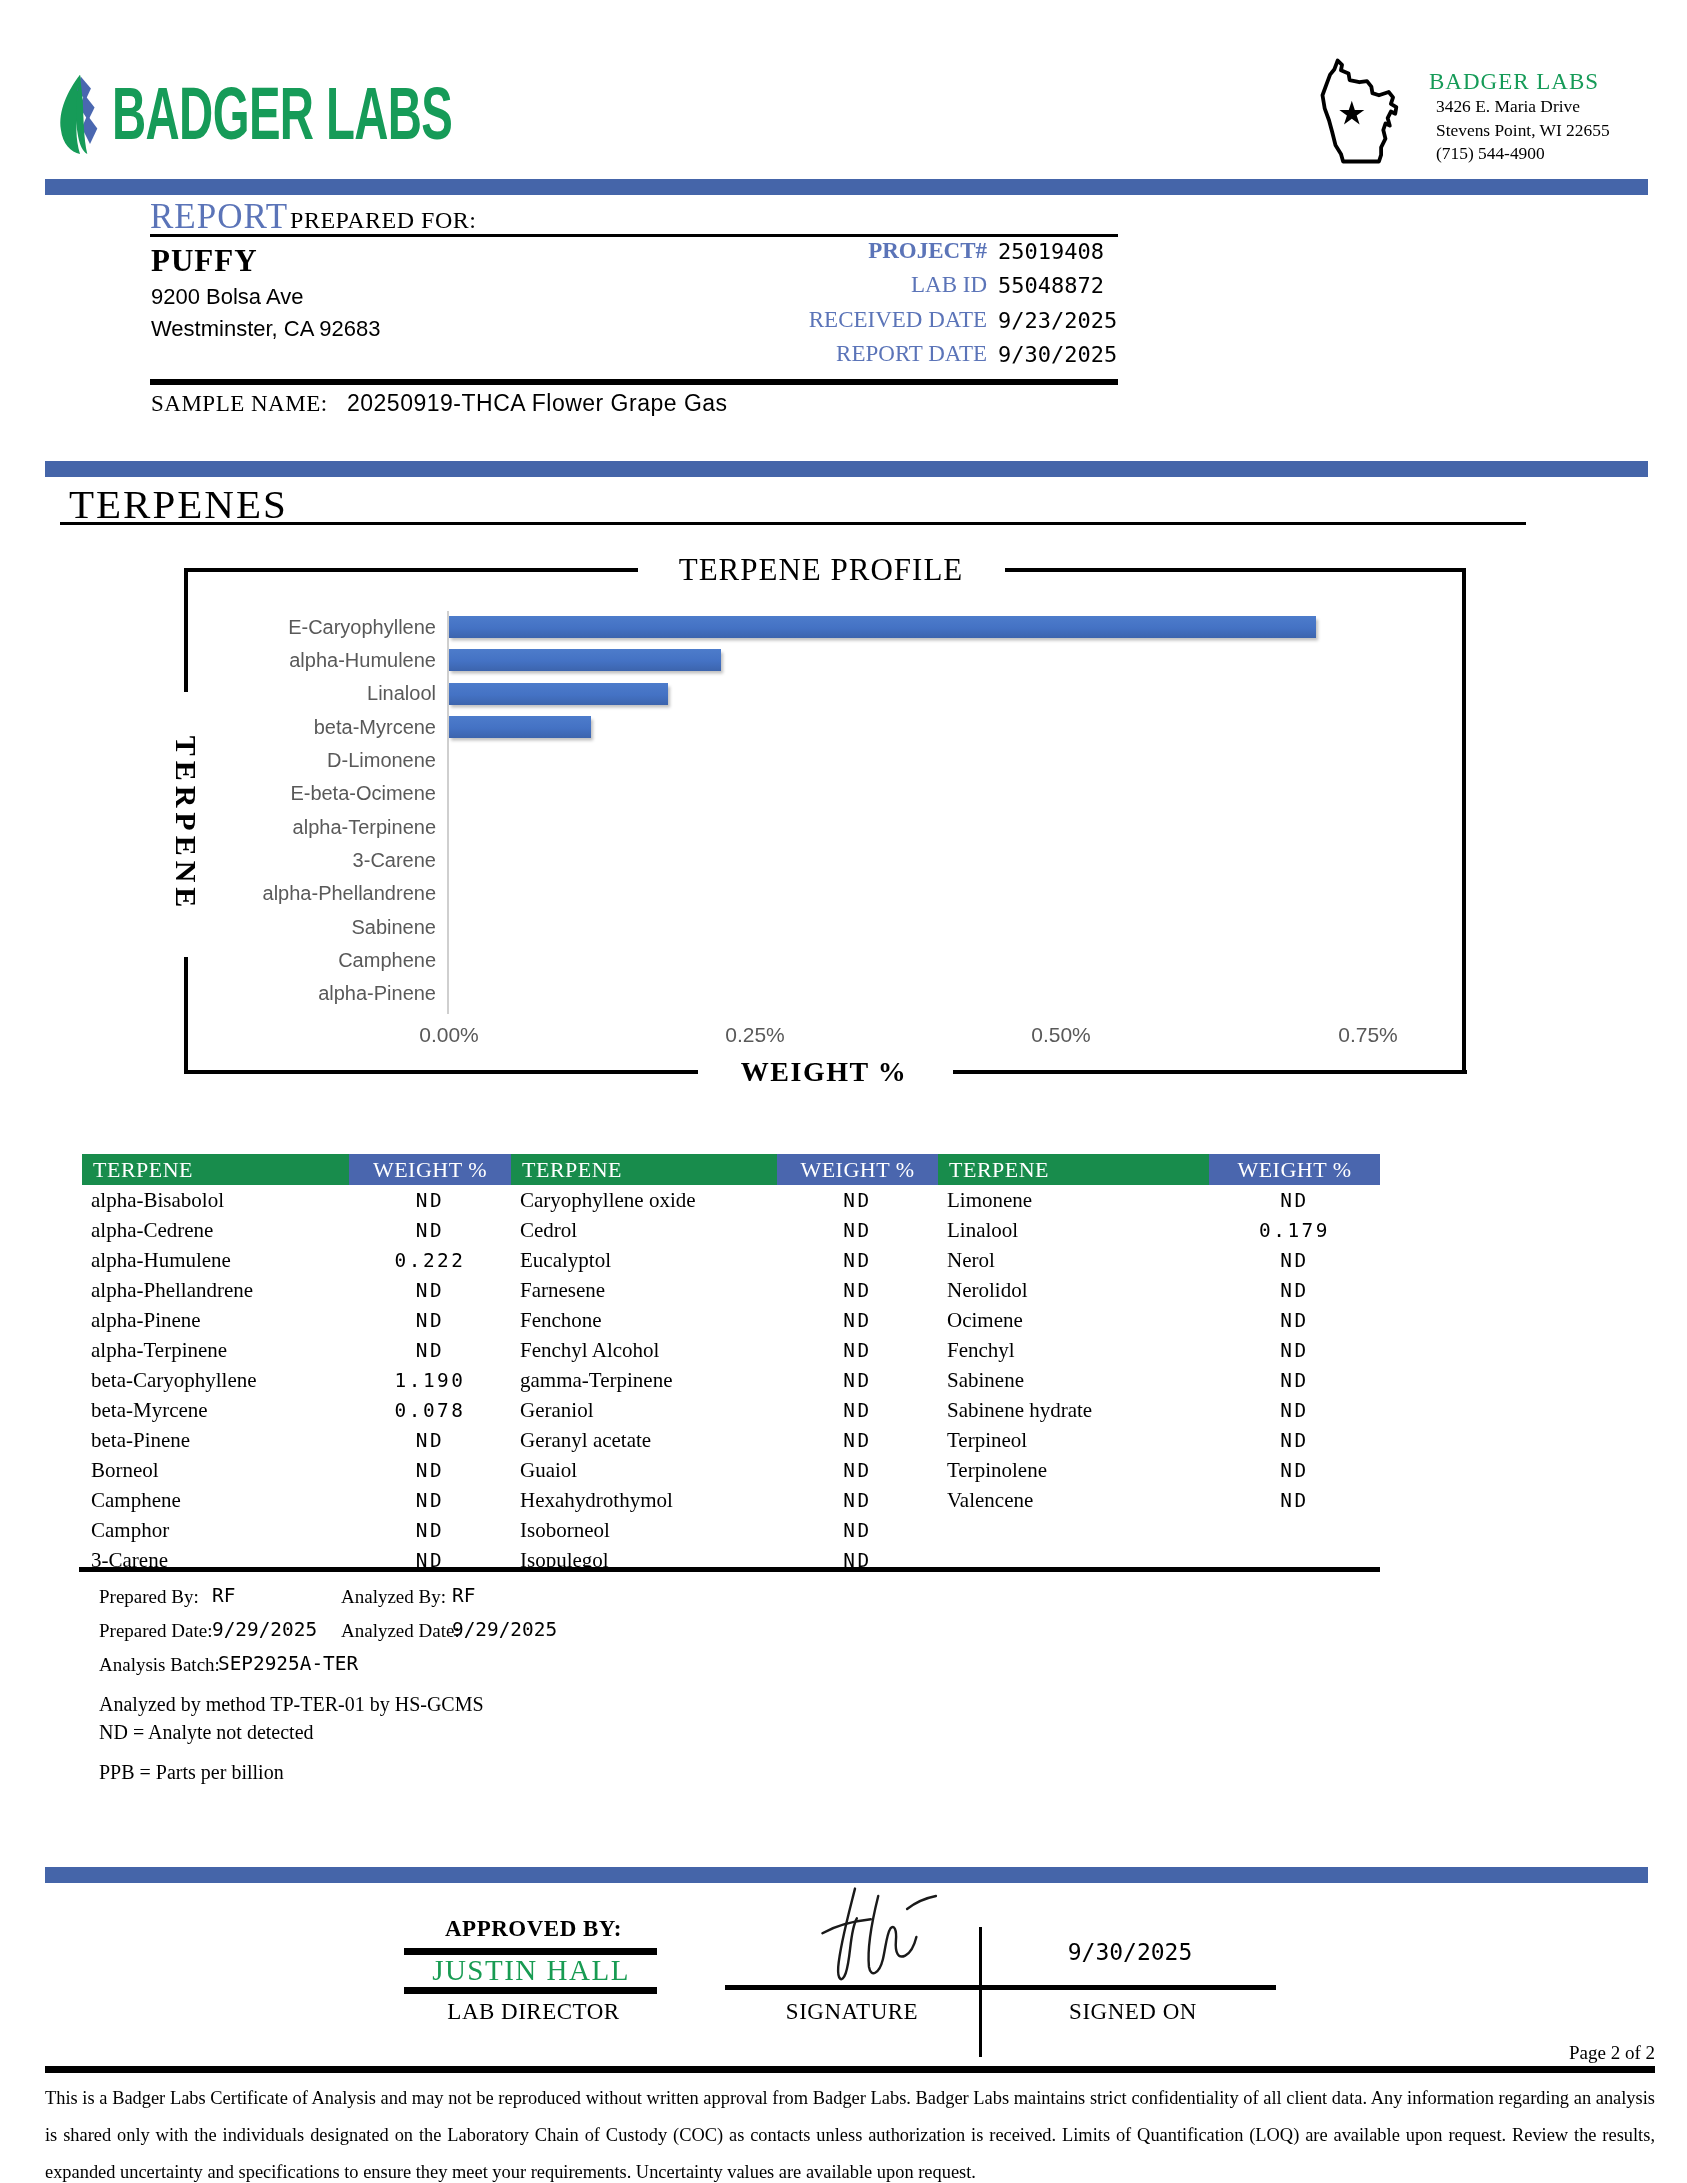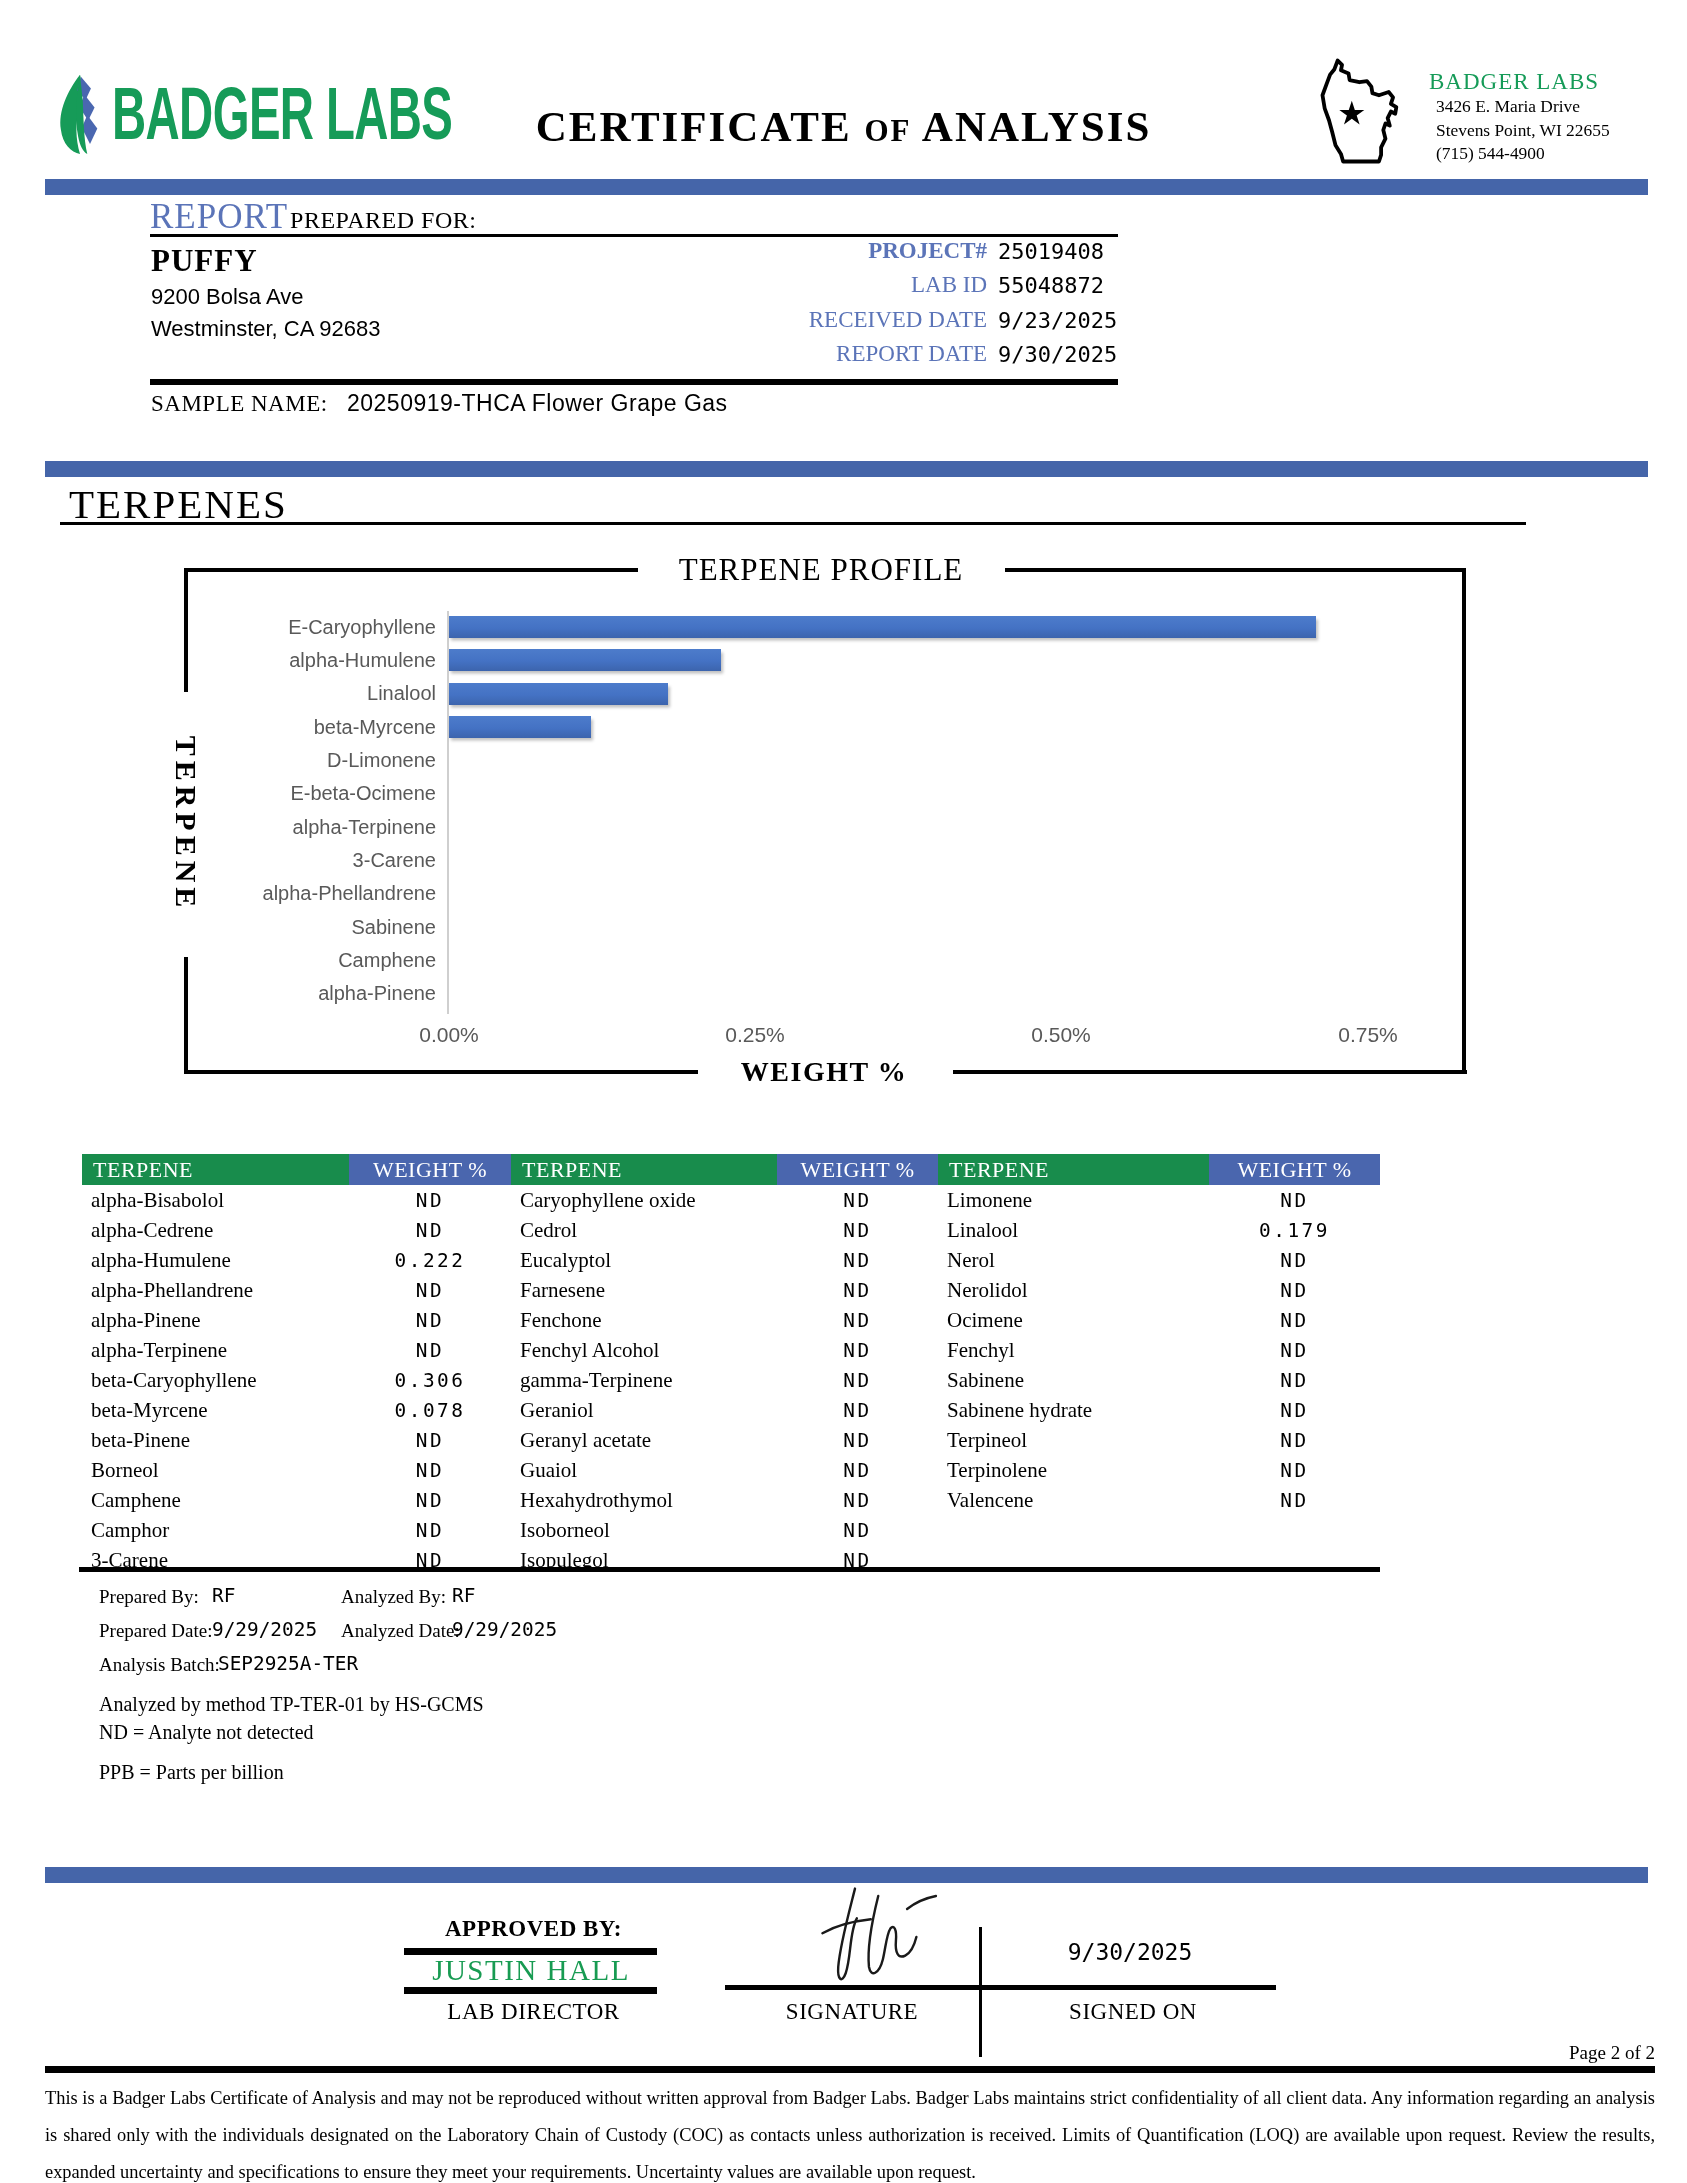--- a/index.html
+++ b/index.html
@@ -72,25 +72,20 @@
       <path d="M31,4 L42,17 L36,30 L27,19 Z" fill="#4A67B0"></path>
       <path d="M35,24 L46,38 L39,52 L29,37 Z" fill="#4A67B0"></path>
       <path d="M38,46 L49,61 L41,78 L32,60 Z" fill="#4A67B0"></path>
       <path d="M30,2 C26,24 24,50 28,70 C30,80 33,86 38,89 C34,72 34,50 33,30 Z" fill="#169B58"></path>
     </svg>
   </div>
   <div class="abs" style="left:112px;top:77px;height:74px;display:flex;align-items:center;">
     <span class="logo-text">BADGER LABS</span>
   </div>
 
-  <div class="abs coa-title ctr" style="left:496px;top:102px;width:695px;">
-    <span>CERTIFICATE</span>
-    <span class="of">of</span>
-    <span>ANALYSIS</span>
-  </div>
 
   <div class="abs" style="left:1310px;top:54px;width:114px;height:114px;">
     <svg width="114" height="114" viewBox="0 0 100 105">
       <path d="M20,14 L23,6 L27,10 L26,15 L33,18 L34,24 L43,26 L50,25 L54,30 L55,36 L61,38 L70,35 L74,40 L72,46 L77,49 L76,55 L72,53 L69,59 L71,66 L67,64 L65,70 L67,78 L63,86 L63,93 L61,99 L28,99 L26,92 L21,84 L18,72 L15,61 L11,50 L9,38 L13,27 L16,19 Z" fill="#ffffff" stroke="#000000" stroke-width="3.5" stroke-linejoin="round"></path>
       <polygon points="36,43 38.8,51.5 47.5,51.5 40.5,56.6 43.2,65 36,59.7 28.8,65 31.5,56.6 24.5,51.5 33.2,51.5" fill="#000"></polygon>
     </svg>
   </div>
   <div class="abs lab-name" style="left:1429px;top:69px;">BADGER LABS</div>
   <div class="abs lab-addr" style="left:1436px;top:95px;">3426 E. Maria Drive</div>
   <div class="abs lab-addr" style="left:1436px;top:119px;">Stevens Point, WI 22655</div>
@@ -206,21 +201,21 @@
         <div class="td td-val">ND</div>
         <div class="td td-name">Ocimene</div>
         <div class="td td-val">ND</div>
         <div class="td td-name">alpha-Terpinene</div>
         <div class="td td-val">ND</div>
         <div class="td td-name">Fenchyl Alcohol</div>
         <div class="td td-val">ND</div>
         <div class="td td-name">Fenchyl</div>
         <div class="td td-val">ND</div>
         <div class="td td-name">beta-Caryophyllene</div>
-        <div class="td td-val">0.306</div>
+        <div class="td td-val">1.190</div>
         <div class="td td-name">gamma-Terpinene</div>
         <div class="td td-val">ND</div>
         <div class="td td-name">Sabinene</div>
         <div class="td td-val">ND</div>
         <div class="td td-name">beta-Myrcene</div>
         <div class="td td-val">0.078</div>
         <div class="td td-name">Geraniol</div>
         <div class="td td-val">ND</div>
         <div class="td td-name">Sabinene hydrate</div>
         <div class="td td-val">ND</div>

